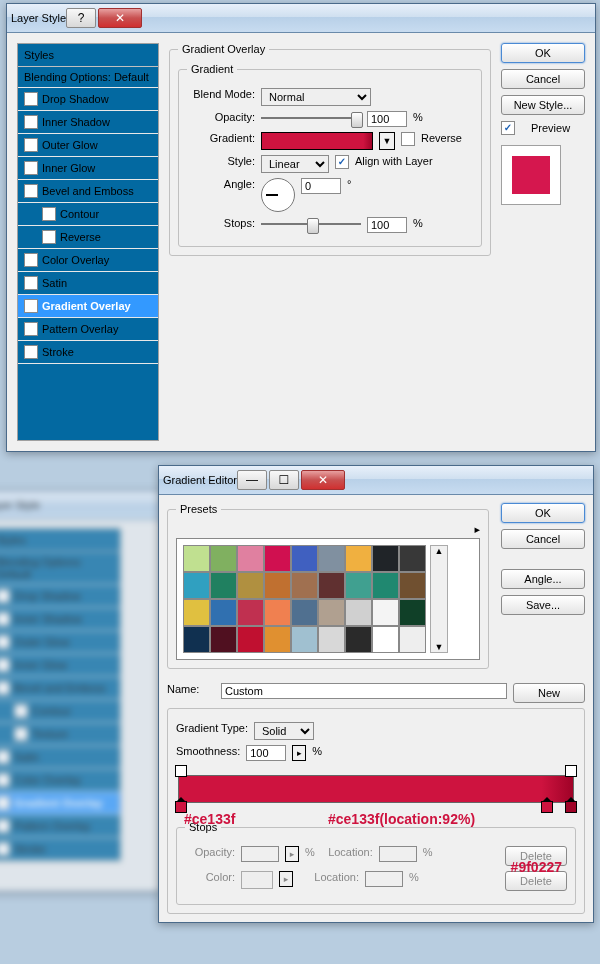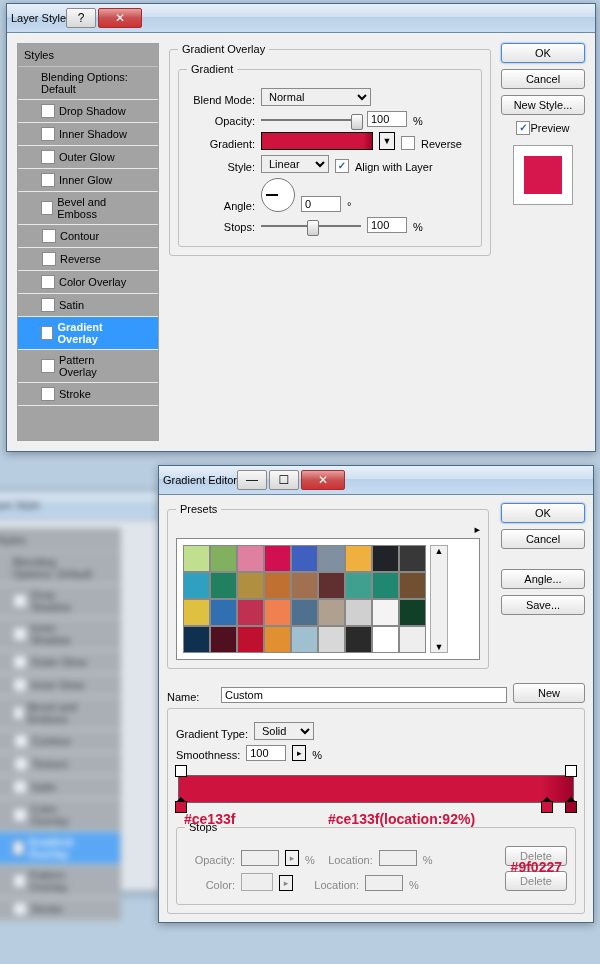--- a/index.html
+++ b/index.html
@@ -4,35 +4,35 @@
 <style>
 body{margin:0;font-family:"Segoe UI",Tahoma,sans-serif;font-size:11px;background:#b8cde0;color:#000;width:600px;height:964px;position:relative}
 .window{position:absolute;background:#f0f0f0;border:1px solid #4a6a8a;box-shadow:0 2px 8px rgba(0,0,0,0.3)}
 .titlebar{background:linear-gradient(to bottom,#e8f0fa 0%,#d0e0f0 45%,#b8d0e8 46%,#c8dcf0 100%);height:28px;display:flex;align-items:center;padding:0 4px;border-bottom:1px solid #6a8aaa}
 .winbtns{display:flex;gap:2px}
 .winbtn{width:28px;height:18px;border:1px solid #8a8a8a;border-radius:2px;background:linear-gradient(to bottom,#f8f8f8,#d8d8d8);display:flex;align-items:center;justify-content:center;font-size:12px;font-family:Arial}
 .winbtn.close{background:linear-gradient(to bottom,#e8a0a0,#c85050,#d03030);border-color:#a03030;color:#fff;width:42px}
 .winbody{padding:10px;background:#f0f0f0;display:flex;gap:10px}
 fieldset{border:1px solid #c0c0c0;border-radius:3px;margin:0;padding:8px}
 legend{padding:0 4px;font-size:11px}
-.styles-panel{width:140px;border:1px solid #a0a0a0;background:#a3a3a3;padding:0}
+.styles-panel{width:140px;border:1px solid #a0a0a0;background:#0369a1;padding:0}
 .styles-header{padding:5px 6px;border-bottom:1px solid #c0c0c0;font-size:11px}
-.style-item{padding:4px 23px;display:flex;align-items:center;gap:4px;border-bottom:1px solid #e8e8e8;cursor:default}
+.style-item{padding:4px 6px;display:flex;align-items:center;gap:4px;border-bottom:1px solid #e8e8e8;cursor:default}
 .style-item.sel{background:#3399ff;color:#fff;font-weight:bold}
 .style-item.sub{padding-left:24px}
 .cb{width:12px;height:12px;border:1px solid #8a8a8a;background:#fff;display:inline-flex;align-items:center;justify-content:center;font-size:10px;line-height:1}
 .cb.checked::after{content:"✓";color:#1a5fb4;font-weight:bold}
 .cb.checked-w::after{content:"✓";color:#fff;font-weight:bold}
 .btn{background:linear-gradient(to bottom,#fff,#e4e4e4);border:1px solid #8a8a8a;border-radius:3px;padding:3px 8px;font-size:11px;text-align:center;min-width:66px}
 .btn.primary{border:1px solid #4a8ad4;box-shadow:0 0 2px #4a8ad4}
-.right-col{display:flex;flex-direction:column;gap:6px;align-items:center}
-.preview-cb{display:flex;align-items:center;gap:0}
+.right-col{display:flex;flex-direction:column;gap:6px;align-items:flex-start}
+.preview-cb{display:flex;align-items:center;gap:16px}
 .preview-box{width:58px;height:58px;border:1px solid #a0a0a0;background:#fff;display:flex;align-items:center;justify-content:center;margin-top:4px}
 .swatch{width:38px;height:38px;background:#d5174e}
-.field-row{display:flex;align-items:flex-end;margin:5px 0;gap:6px}
+.field-row{display:flex;align-items:flex-start;margin:5px 0;gap:6px}
 .field-label{width:68px;text-align:right}
 select,input[type=text]{border:1px solid #8a8a8a;font-size:11px;padding:1px 3px;font-family:inherit}
 .slider{position:relative;width:100px;height:14px}
 .slider::before{content:"";position:absolute;top:6px;left:0;right:0;height:2px;background:#787878}
 .slider-thumb{position:absolute;top:1px;width:10px;height:14px;background:linear-gradient(to bottom,#fff,#d0d0d0);border:1px solid #787878;border-radius:2px}
 .grad-preview{width:110px;height:16px;border:1px solid #000;background:linear-gradient(to right,#ce133f 0%,#ce133f 92%,#9f0227 100%)}
 .grad-arrow{width:14px;height:16px;border:1px solid #000;background:#f0f0f0;display:flex;align-items:center;justify-content:center;font-size:9px}
 .angle-dial{width:32px;height:32px;border:1px solid #787878;border-radius:50%;position:relative;background:#fff}
 .angle-dial::after{content:"";position:absolute;top:15px;left:4px;width:12px;height:2px;background:#000}
 .blur-window{filter:blur(3px);opacity:0.7}

